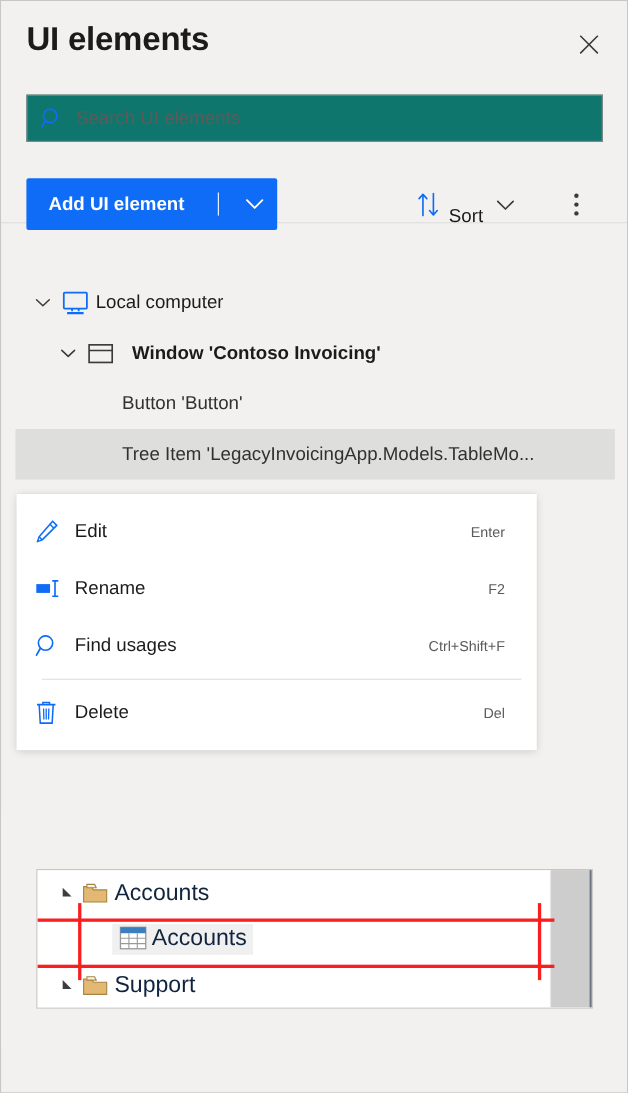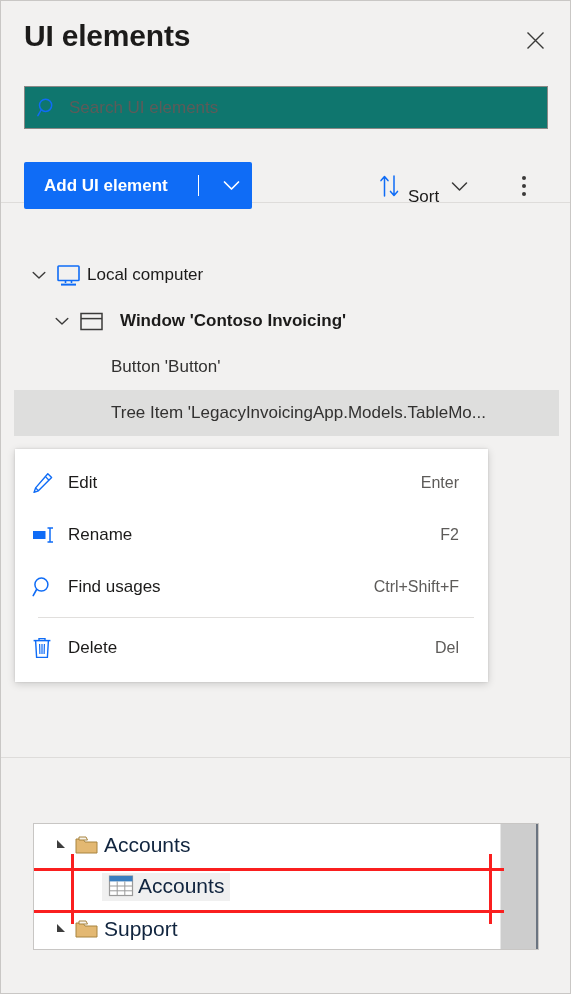--- a/index.html
+++ b/index.html
@@ -232,35 +232,35 @@
     display: flex;
     align-items: center;
     justify-content: flex-start;
   }
   .menu-item .mi-label {
     flex: 1 1 auto;
     font-size: 17px;
     color: #1c1b1a;
   }
   .menu-item .mi-shortcut {
-    font-size: 16px;
+    font-size: 13px;
     color: #5d5b59;
     white-space: nowrap;
   }
   .menu-sep {
     height: 1px;
     background: #e1dfdd;
     margin: 4px 14px 4px 23px;
   }
 
   
   .preview-pane {
     position: absolute;
     left: 0;
-    top: 768px;
+    top: 735px;
     width: 571px;
     height: 217px;
     background: #f2f1f0;
   }
   .preview-img {
     position: absolute;
     left: 32px;
     top: 54px;
     width: 506px;
     height: 127px;

